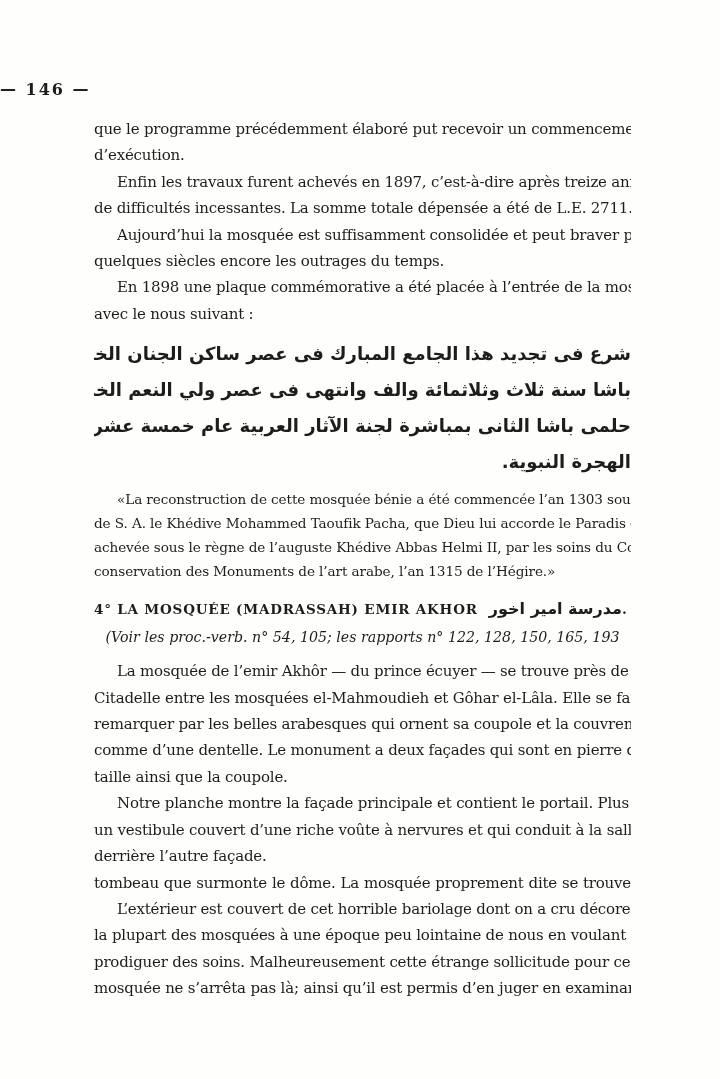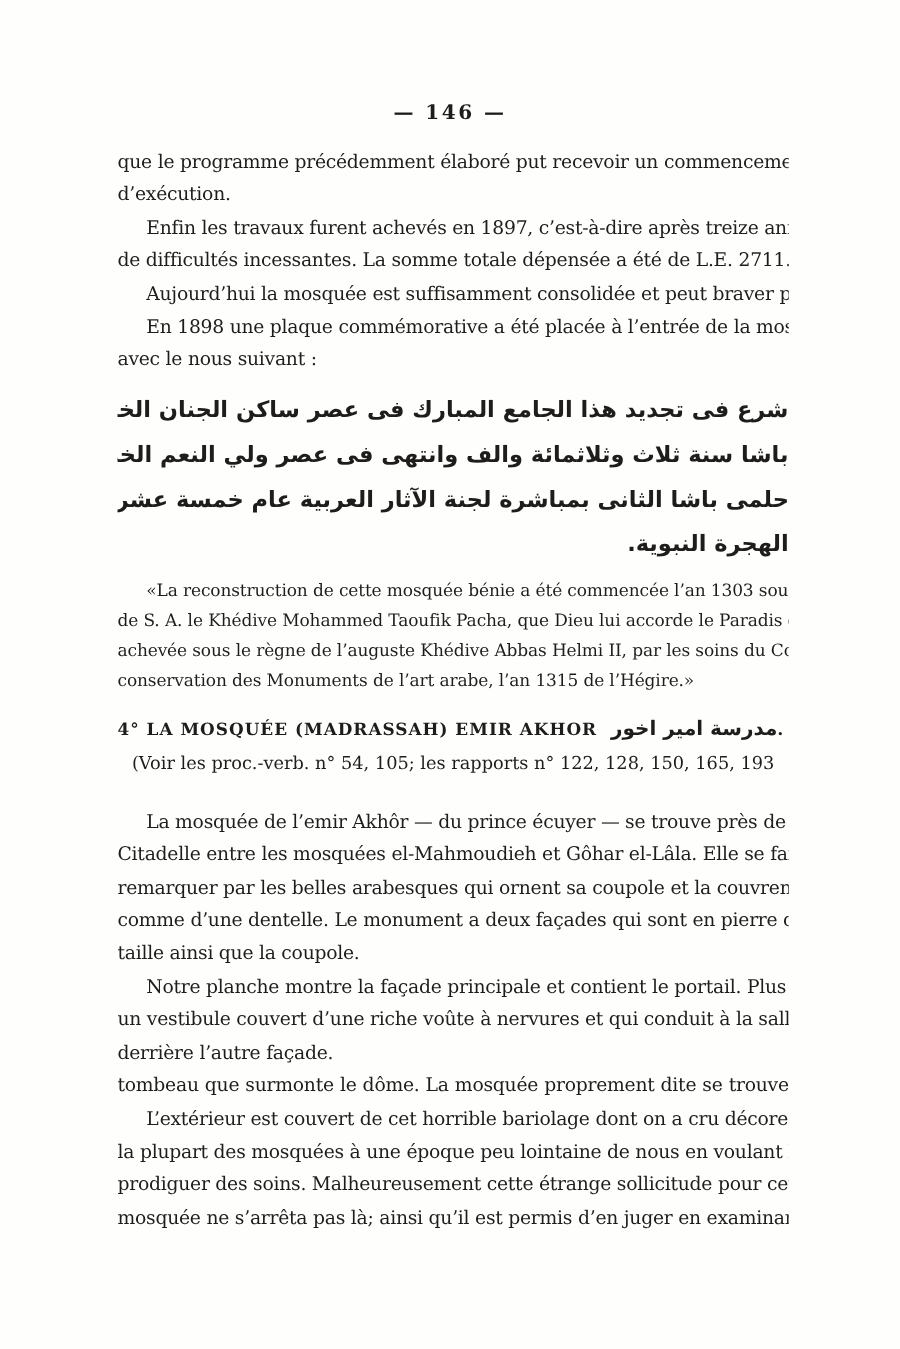--- a/index.html
+++ b/index.html
@@ -8,21 +8,21 @@
     width: 720px;
     height: 1079px;
     background: #fefefd;
     overflow: hidden;
     font-family: "DejaVu Serif", "Liberation Serif", serif;
     color: #1e1d1b;
     box-sizing: border-box;
     padding-top: 80px;
   }
   .page-number {
-    text-align: center;
+    text-align: left;
     font-size: 16px;
     font-weight: bold;
     letter-spacing: 2px;
     height: 22px;
     margin-bottom: 14px;
   }
   .text-col {
     width: 537px;
     margin-left: 94px;
   }
@@ -67,21 +67,21 @@
     font-weight: bold;
     letter-spacing: 0.8px;
   }
   .h-ar {
     font-family: "DejaVu Sans", "Liberation Sans", sans-serif;
     font-size: 16px;
     font-weight: bold;
     margin-left: 6px;
   }
   .h-per { font-size: 14px; font-weight: bold; }
-  .center-par { margin: 2px 0 20px 0; }
+  .center-par { margin: 2px 0 8px 0; font-style: italic; }
   .center-par .line {
     text-align: center;
     text-align-last: center;
     font-size: 14.2px;
     line-height: 25px;
   }
 </style>
 </head>
 <body>
 
@@ -96,20 +96,21 @@
         <div class="line end">d’exécution.</div>
       </div>
 
     <div class="body-par">
         <div class="line indent">Enfin les travaux furent achevés en 1897, c’est-à-dire après treize années</div>
         <div class="line end">de difficultés incessantes. La somme totale dépensée a été de L.E. 2711.</div>
       </div>
 
     <div class="body-par">
         <div class="line indent">Aujourd’hui la mosquée est suffisamment consolidée et peut braver pour</div>
+        <div class="line end">quelques siècles encore les outrages du temps.</div>
       </div>
 
     <div class="body-par">
         <div class="line indent">En 1898 une plaque commémorative a été placée à l’entrée de la mosquée</div>
         <div class="line end">avec le nous suivant :</div>
       </div>
 
     <div class="arabic-par" dir="rtl" lang="ar">
         <div class="line">شرع فى تجديد هذا الجامع المبارك فى عصر ساكن الجنان الخديو الاعظم محمد توفيق</div>
         <div class="line">باشا سنة ثلاث وثلاثمائة والف وانتهى فى عصر ولي النعم الخديو الأعظم عباس</div>

